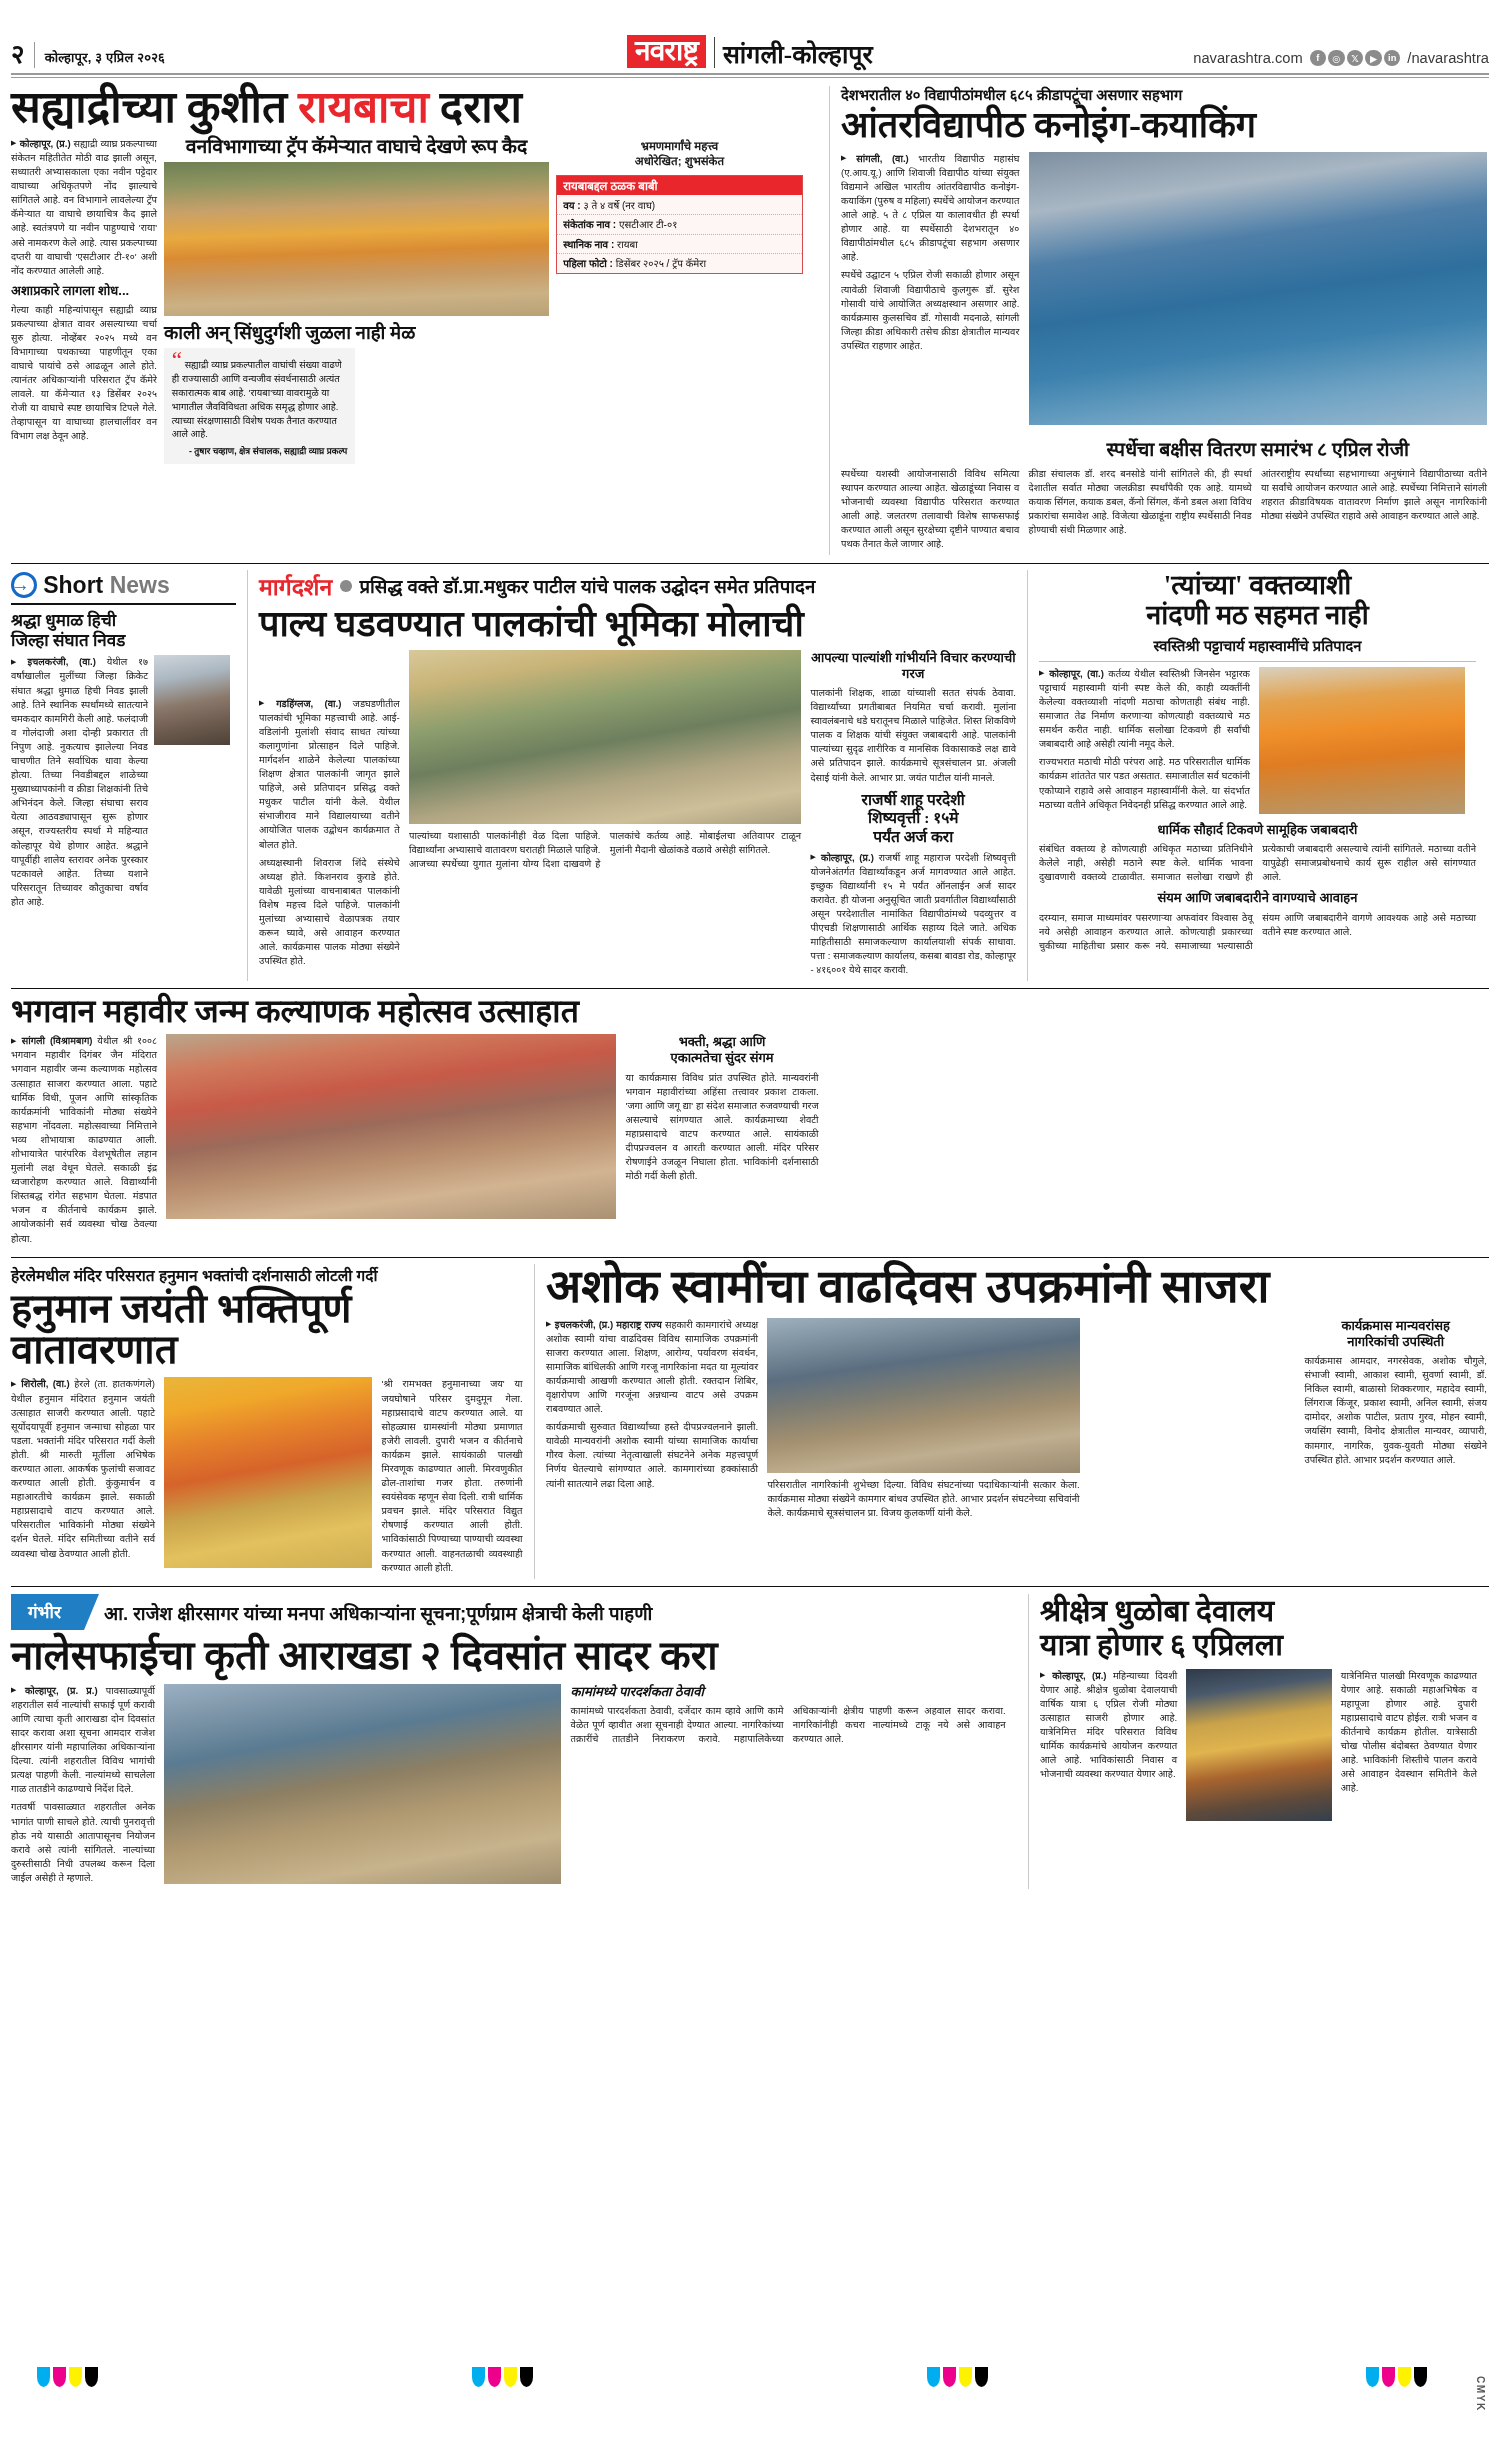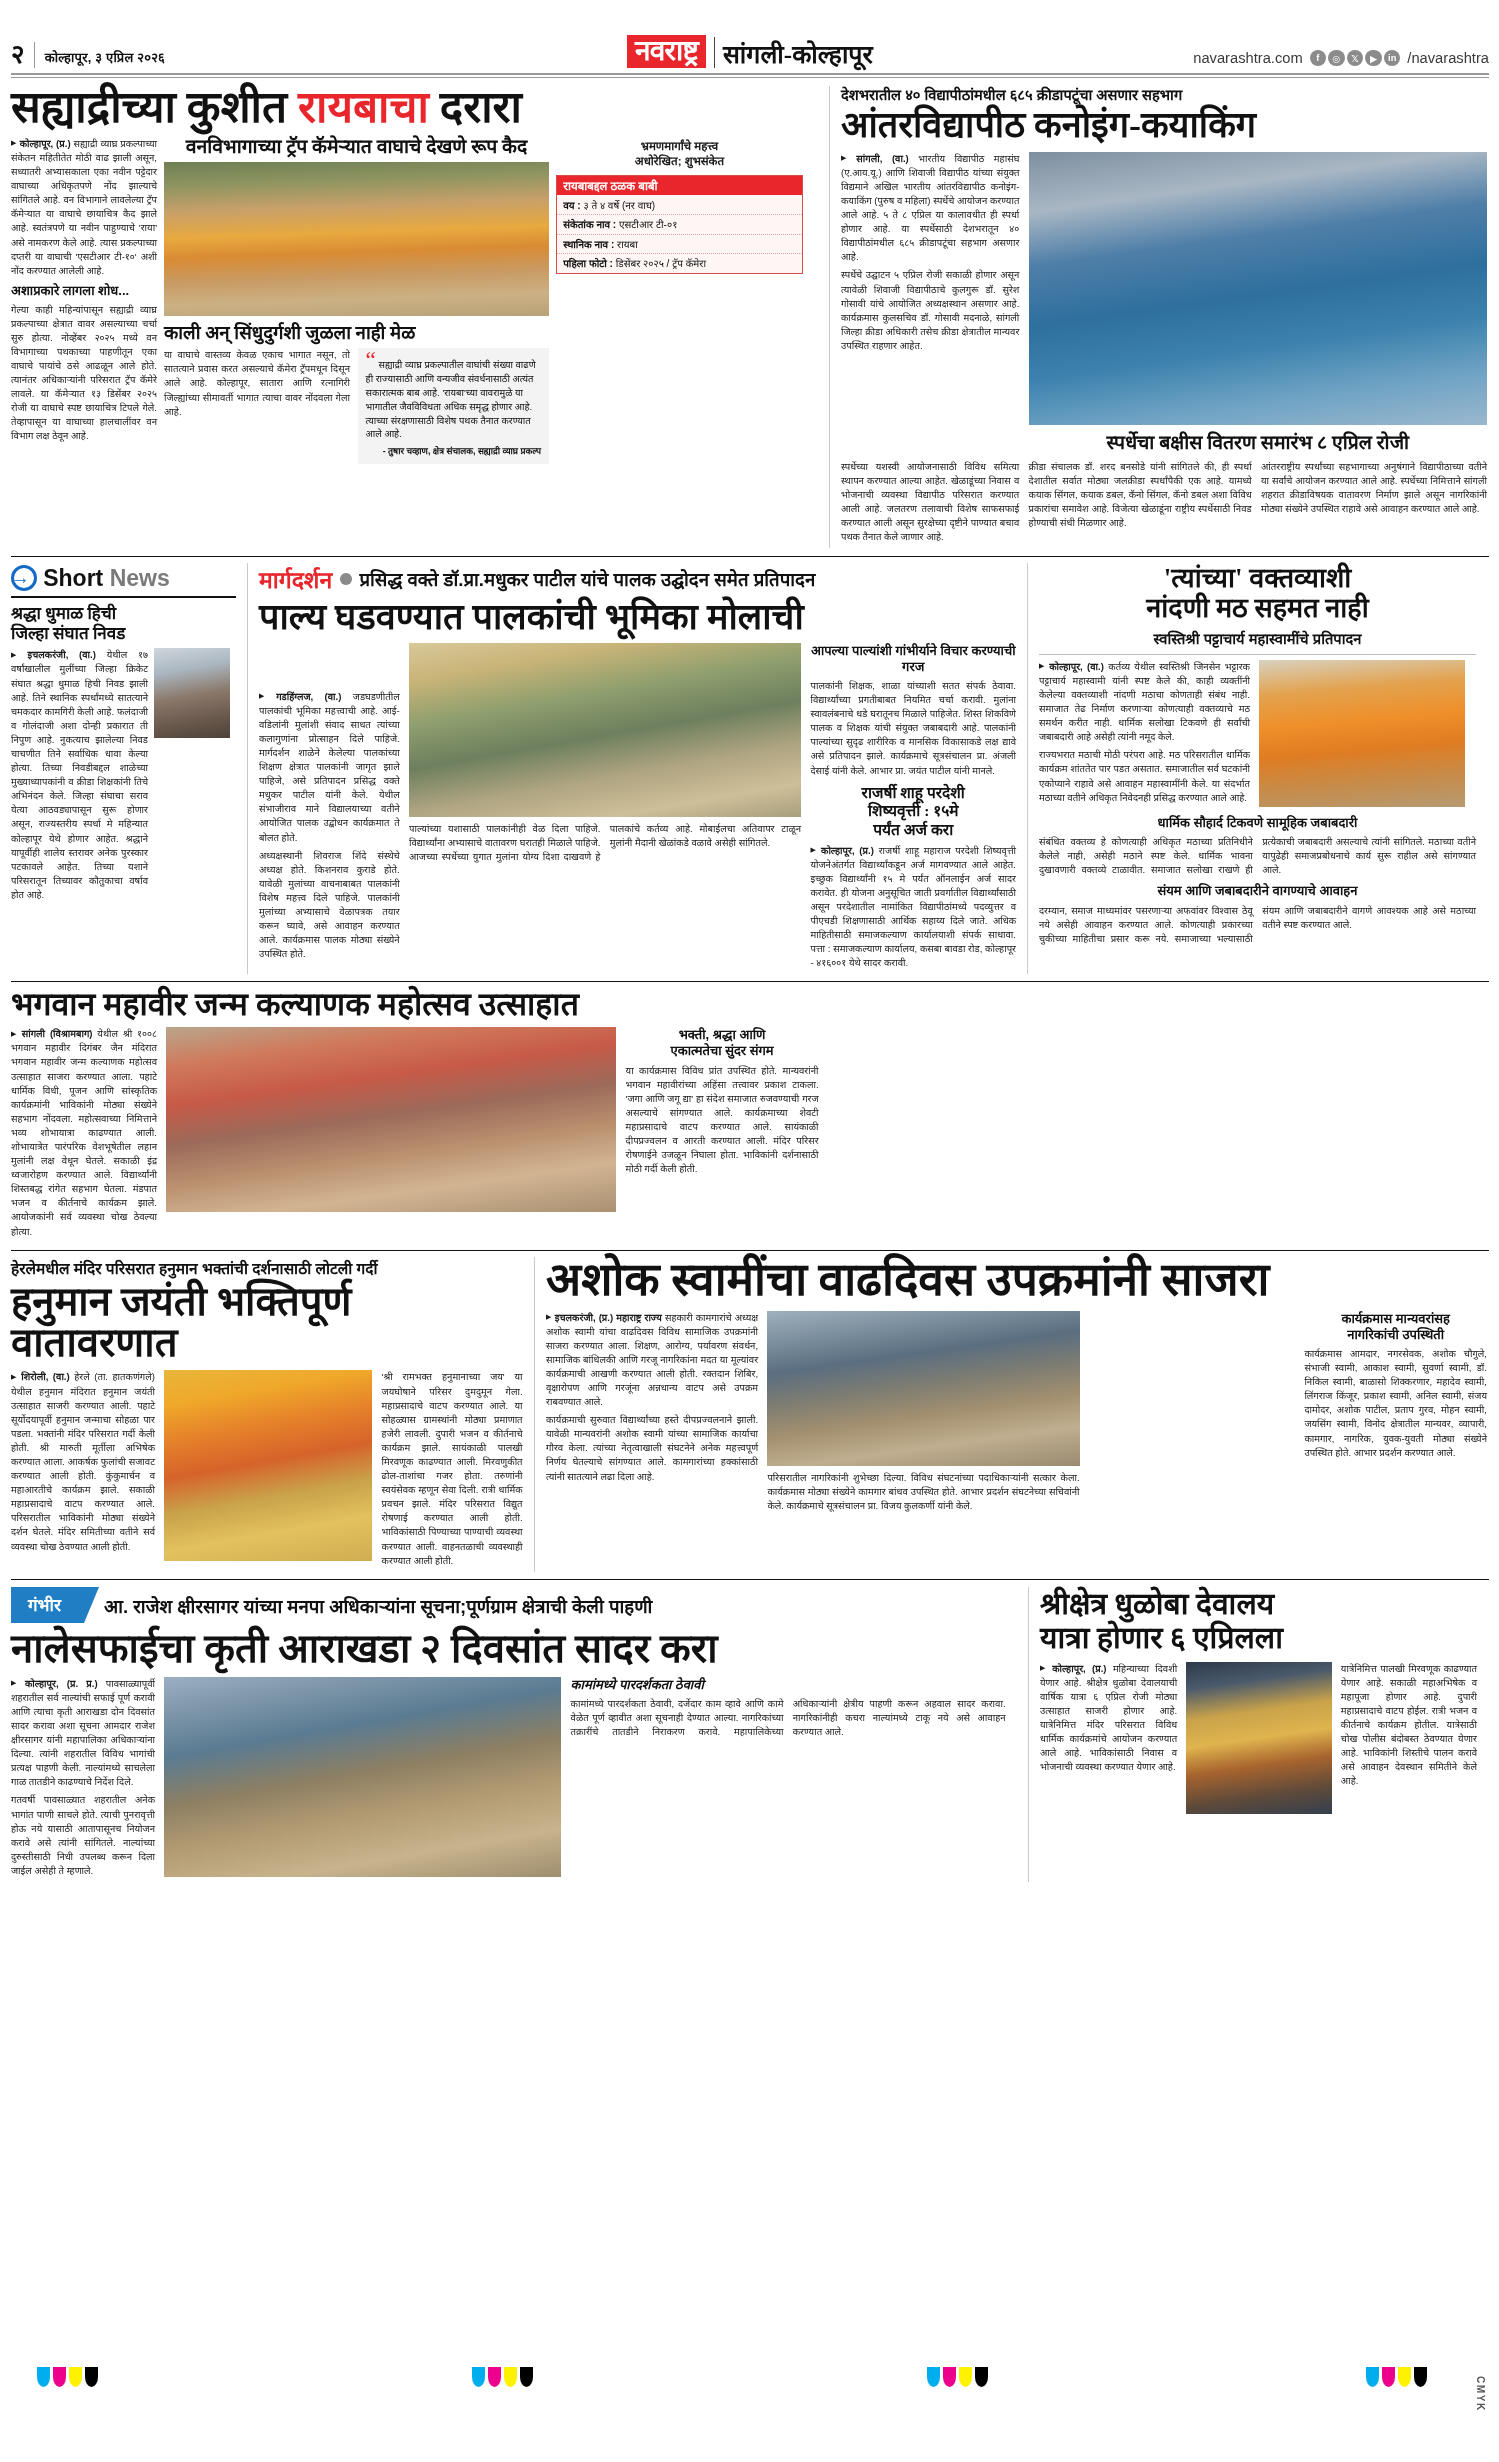--- a/index.html
+++ b/index.html
@@ -137,21 +137,20 @@
           <div class="body-col">
             <p>गेल्या काही महिन्यांपासून सह्याद्री व्याघ्र प्रकल्पाच्या क्षेत्रात वावर असल्याच्या चर्चा सुरु होत्या. नोव्हेंबर २०२५ मध्ये वन विभागाच्या पथकाच्या पाहणीतून एका वाघाचे पायांचे ठसे आढळून आले होते. त्यानंतर अधिकाऱ्यांनी परिसरात ट्रॅप कॅमेरे लावले. या कॅमेऱ्यात १३ डिसेंबर २०२५ रोजी या वाघाचे स्पष्ट छायाचित्र टिपले गेले. तेव्हापासून या वाघाच्या हालचालींवर वन विभाग लक्ष ठेवून आहे.</p>
           </div>
         </div>
 
         <div style="width:385px;">
           <div class="hl-xl" style="font-size:19.4px; text-align:center; margin-bottom:5.4px;">वनविभागाच्या ट्रॅप कॅमेऱ्यात वाघाचे देखणे रूप कैद</div>
           <div class="photo ph-tiger" style="height:154px;"></div>
           <div class="hl-xl" style="font-size:18.6px; margin:6.2px 0 4.7px; line-height:1.15;">काली अन् सिंधुदुर्गशी जुळला नाही मेळ</div>
           <div style="display:flex; gap:7.8px;">
-            <div class="body-col" style="width:186px;">या वाघाचे वास्तव्य केवळ एकाच भागात नसून, तो सातत्याने प्रवास करत असल्याचे कॅमेरा ट्रॅपमधून दिसून आले आहे. कोल्हापूर, सातारा आणि रत्नागिरी जिल्ह्यांच्या सीमावर्ती भागात त्याचा वावर नोंदवला गेला आहे.</div>
             <div class="quotebox" style="width:191px;">
               <span class="qm">“</span>
               <span>सह्याद्री व्याघ्र प्रकल्पातील वाघांची संख्या वाढणे ही राज्यासाठी आणि वन्यजीव संवर्धनासाठी अत्यंत सकारात्मक बाब आहे. 'रायबा'च्या वावरामुळे या भागातील जैवविविधता अधिक समृद्ध होणार आहे. त्याच्या संरक्षणासाठी विशेष पथक तैनात करण्यात आले आहे.</span>
               <div class="attrib">- तुषार चव्हाण, क्षेत्र संचालक, सह्याद्री व्याघ्र प्रकल्प</div>
             </div>
           </div>
         </div>
 
         <div style="width:247px;">
           <div class="mini-hd" style="text-align:center; line-height:1.3; margin-bottom:4.7px;">
@@ -189,21 +188,21 @@
 
       <div style="display:flex; gap:9.3px;">
         <div style="width:179px;">
           <div class="body-col">
             <p><span class="dateline tri">सांगली, (वा.)</span> <span>भारतीय विद्यापीठ महासंघ (ए.आय.यू.) आणि शिवाजी विद्यापीठ यांच्या संयुक्त विद्यमाने अखिल भारतीय आंतरविद्यापीठ कनोइंग-कयाकिंग (पुरुष व महिला) स्पर्धेचे आयोजन करण्यात आले आहे. ५ ते ८ एप्रिल या कालावधीत ही स्पर्धा होणार आहे. या स्पर्धेसाठी देशभरातून ४० विद्यापीठांमधील ६८५ क्रीडापटूंचा सहभाग असणार आहे.</span></p>
             <p>स्पर्धेचे उद्घाटन ५ एप्रिल रोजी सकाळी होणार असून त्यावेळी शिवाजी विद्यापीठाचे कुलगुरू डॉ. सुरेश गोसावी यांचे आयोजित अध्यक्षस्थान असणार आहे. कार्यक्रमास कुलसचिव डॉ. गोसावी मदनाळे, सांगली जिल्हा क्रीडा अधिकारी तसेच क्रीडा क्षेत्रातील मान्यवर उपस्थित राहणार आहेत.</p>
           </div>
         </div>
         <div style="width:460px;">
           <div class="photo ph-kayak" style="height:273px;"></div>
-          <div class="hl-xl" style="font-size:19.4px; text-align:center; margin-top:8px;">स्पर्धेचा बक्षीस वितरण समारंभ ८ एप्रिल रोजी</div>
+          <div class="hl-xl" style="font-size:19.4px; text-align:center; margin-top:15px;">स्पर्धेचा बक्षीस वितरण समारंभ ८ एप्रिल रोजी</div>
         </div>
       </div>
 
       <div style="display:flex; gap:9.3px; margin-top:7px;">
         <div class="body-col" style="width:179px;">
           <p>स्पर्धेच्या यशस्वी आयोजनासाठी विविध समित्या स्थापन करण्यात आल्या आहेत. खेळाडूंच्या निवास व भोजनाची व्यवस्था विद्यापीठ परिसरात करण्यात आली आहे. जलतरण तलावाची विशेष साफसफाई करण्यात आली असून सुरक्षेच्या दृष्टीने पाण्यात बचाव पथक तैनात केले जाणार आहे.</p>
         </div>
         <div class="body-col" style="width:224px;">
           <p>क्रीडा संचालक डॉ. शरद बनसोडे यांनी सांगितले की, ही स्पर्धा देशातील सर्वात मोठ्या जलक्रीडा स्पर्धांपैकी एक आहे. यामध्ये कयाक सिंगल, कयाक डबल, कॅनो सिंगल, कॅनो डबल अशा विविध प्रकारांचा समावेश आहे. विजेत्या खेळाडूंना राष्ट्रीय स्पर्धेसाठी निवड होण्याची संधी मिळणार आहे.</p>
         </div>

